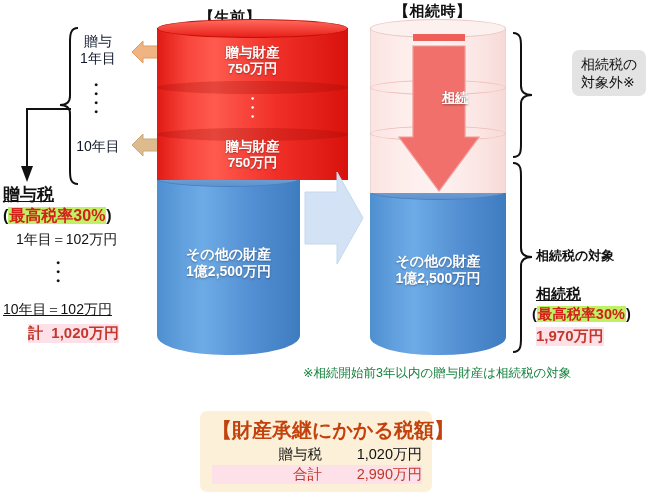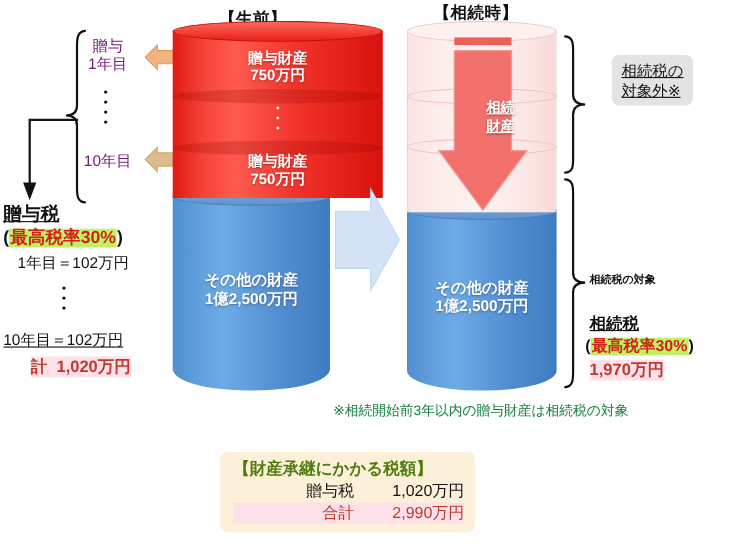--- a/index.html
+++ b/index.html
@@ -34,39 +34,39 @@
   .pink-ell{border:1px solid #efbfba;box-sizing:border-box;background:transparent;}
   .pink-top{background:#fdf1f0;border:1px solid #e8c8c4;box-sizing:border-box;}
 
   .cyl-label{position:absolute;left:0;width:100%;text-align:center;color:#fff;font-weight:bold;
              text-shadow:0 1px 2px rgba(0,0,0,.35);line-height:1.22;pointer-events:none;}
   .dots-v{position:absolute;left:0;width:100%;text-align:center;color:#fff;font-weight:bold;
           font-size:13px;line-height:9px;}
 
   
   svg{overflow:visible;}
-  .lbl-zouyo{font-size:14px;line-height:1.22;text-align:center;color:#701a75;}
+  .lbl-zouyo{font-size:14px;line-height:1.22;text-align:center;color:#0f172a;}
   .big-head{font-size:17px;font-weight:bold;color:#111;text-decoration:underline;white-space:nowrap;}
   .rate{font-size:16px;font-weight:bold;color:#111;white-space:nowrap;}
   .rate .hl{color:#d4201a;background:#bef264;padding:0 1px;}
   .line-amt{font-size:14px;color:#111;white-space:nowrap;}
   .line-amt.ul{text-decoration:underline;}
   .total-red{font-size:15px;font-weight:bold;color:#c0392b;background:#fde0e8;white-space:nowrap;}
   .dots-col{font-size:15px;font-weight:bold;color:#111;line-height:9px;text-align:center;}
 
   .graybox{background:#e3e3e3;border-radius:7px;color:#111;font-size:14px;line-height:1.3;
            padding:5px 9px;text-align:left;white-space:nowrap;}
   .rt-head{font-size:14px;font-weight:bold;color:#111;white-space:nowrap;}
   .rt-head.ul{text-decoration:underline;}
   .rt-amt{font-size:15px;font-weight:bold;color:#c0392b;background:#fde0e8;white-space:nowrap;}
   .note{font-size:12.5px;color:#15803d;white-space:nowrap;}
 
   
   .sumbox{background:#fdf0d8;border-radius:7px;padding:6px 10px 8px 12px;}
-  .sumbox .t{font-size:15px;font-weight:bold;color:#4d7c0f;white-space:nowrap;}
+  .sumbox .t{font-size:20px;font-weight:bold;color:#c2410c;white-space:nowrap;}
   .sumrow{font-size:14.5px;font-weight:normal;color:#111;white-space:nowrap;text-align:right;margin-top:1px;}
   .sumrow.ul{border-bottom:1.6px solid #111;display:inline-block;}
   .sumrow .nm{display:inline-block;width:62px;text-align:right;}
   .sumrow .vl{display:inline-block;width:96px;text-align:right;}
   .sumrow.red{color:#c0392b;background:#fde0e8;}
 </style>
 </head>
 <body>
 
 <div class="abs hdr" style="left:199px;top:8px;">【生前】</div>
@@ -176,37 +176,36 @@
     <div class="ellipse pink-ell" style="top:98px;height:15px;"></div>
     <div class="ellipse pink-top" style="top:-9px;height:19px;"></div>
   </div>
 
   <svg class="abs" style="left:28px;top:6px;" width="82" height="160" viewBox="0 0 82 160">
     <rect x="15" y="0" width="52" height="7" fill="#ef5f5a"></rect>
     <path d="M15 12 L67 12 L67 103 L81 103 L41 157 L1 103 L15 103 Z" fill="#f2706b" stroke="#f09a96" stroke-width="1.2"></path>
   </svg>
   <div class="abs cyl-label" style="left:44px;top:62px;width:82px;font-size:13px;line-height:1.28;text-decoration:underline;">
     <div>相続</div>
-    <div>財産</div>
   </div>
 </div>
 
 <svg class="abs" style="left:511px;top:32px;" width="24" height="127" viewBox="0 0 24 127">
   <path d="M2 1 C10 1 10 8 10 14 L10 54 C10 61 15 63 21 63 C15 63 10 65 10 72 L10 112 C10 119 10 125 2 125" fill="none" stroke="#111" stroke-width="2"></path>
 </svg>
 <svg class="abs" style="left:511px;top:162px;" width="24" height="192" viewBox="0 0 24 192">
   <path d="M2 1 C10 1 10 8 10 14 L10 86 C10 93 15 95 21 95 C15 95 10 97 10 104 L10 176 C10 183 10 190 2 190" fill="none" stroke="#111" stroke-width="2"></path>
 </svg>
 
-<div class="abs graybox" style="left:556px;top:50px;text-decoration:underline;">
+<div class="abs graybox" style="left:572px;top:50px;">
   <div>相続税の</div>
   <div>対象外※</div>
 </div>
 
-<div class="abs rt-head" style="left:536px;top:247px;font-size:10px;">相続税の対象</div>
+<div class="abs rt-head" style="left:536px;top:247px;font-size:13px;">相続税の対象</div>
 
 <div class="abs rt-head ul" style="left:536px;top:285px;font-size:15px;">相続税</div>
 <div class="abs rate" style="left:532px;top:305px;font-size:14.5px;">
   <span>(</span><span class="hl">最高税率30%</span><span>)</span>
 </div>
 <div class="abs rt-amt" style="left:536px;top:327px;">1,970万円</div>
 
 <div class="abs note" style="left:303px;top:365px;">※相続開始前3年以内の贈与財産は相続税の対象</div>
 
 <div class="abs sumbox" style="left:200px;top:411px;width:210px;">

